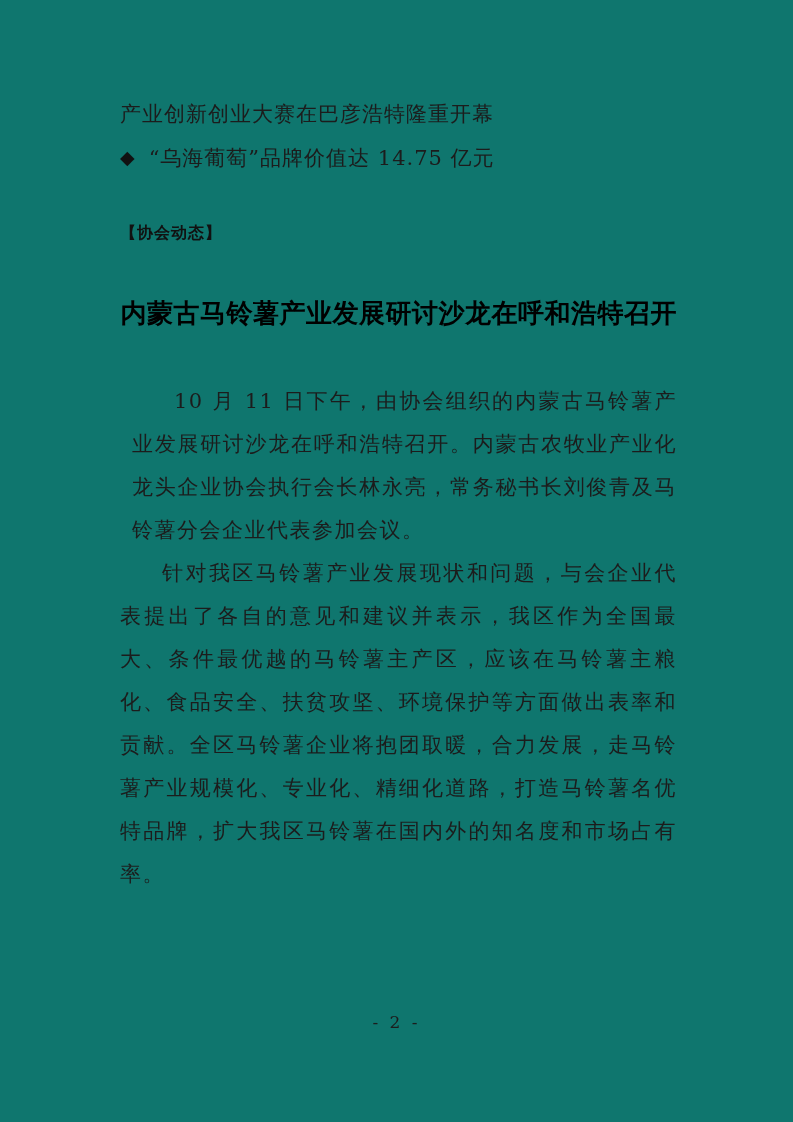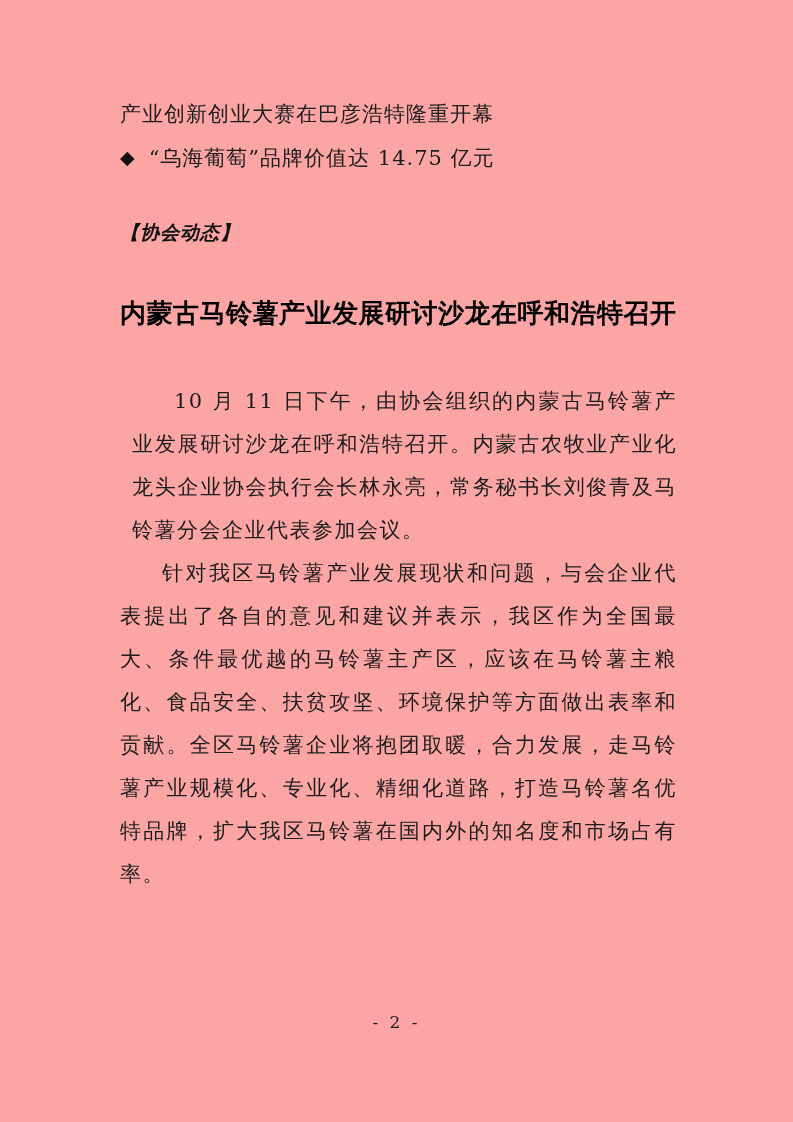--- a/index.html
+++ b/index.html
@@ -4,21 +4,21 @@
 <style>
   html, body {
     margin: 0;
     padding: 0;
     background: #ffffff;
   }
   .page {
     position: relative;
     width: 793px;
     height: 1122px;
-    background: #fca5a5;
+    background: #0f766e;
     overflow: hidden;
     font-family: "DejaVu Serif", serif;
     color: #1c1c1c;
   }
   .content {
     position: absolute;
     left: 120px;
     top: 92px;
     width: 557px;
   }
@@ -35,33 +35,32 @@
     display: inline-block;
     font-size: 19px;
     margin-right: 13px;
     transform: translateY(-1px);
     color: #111111;
   }
   .section-header {
     margin-top: 30px;
     font-family: "DejaVu Sans", sans-serif;
     font-weight: bold;
-    font-size: 19px;
+    font-size: 16px;
     line-height: 45px;
     color: #111111;
     letter-spacing: 1px;
-    font-style: italic;
   }
   .article-title {
     margin: 33px 0 0 0;
     font-family: "DejaVu Sans", sans-serif;
     font-weight: bold;
     font-size: 26px;
     line-height: 50px;
-    text-align: left;
+    text-align: right;
     color: #000000;
     letter-spacing: 0.5px;
     white-space: nowrap;
   }
   .para {
     margin: 0;
     font-size: 21px;
     line-height: 43px;
     letter-spacing: 1.5px;
     text-align: justify;

